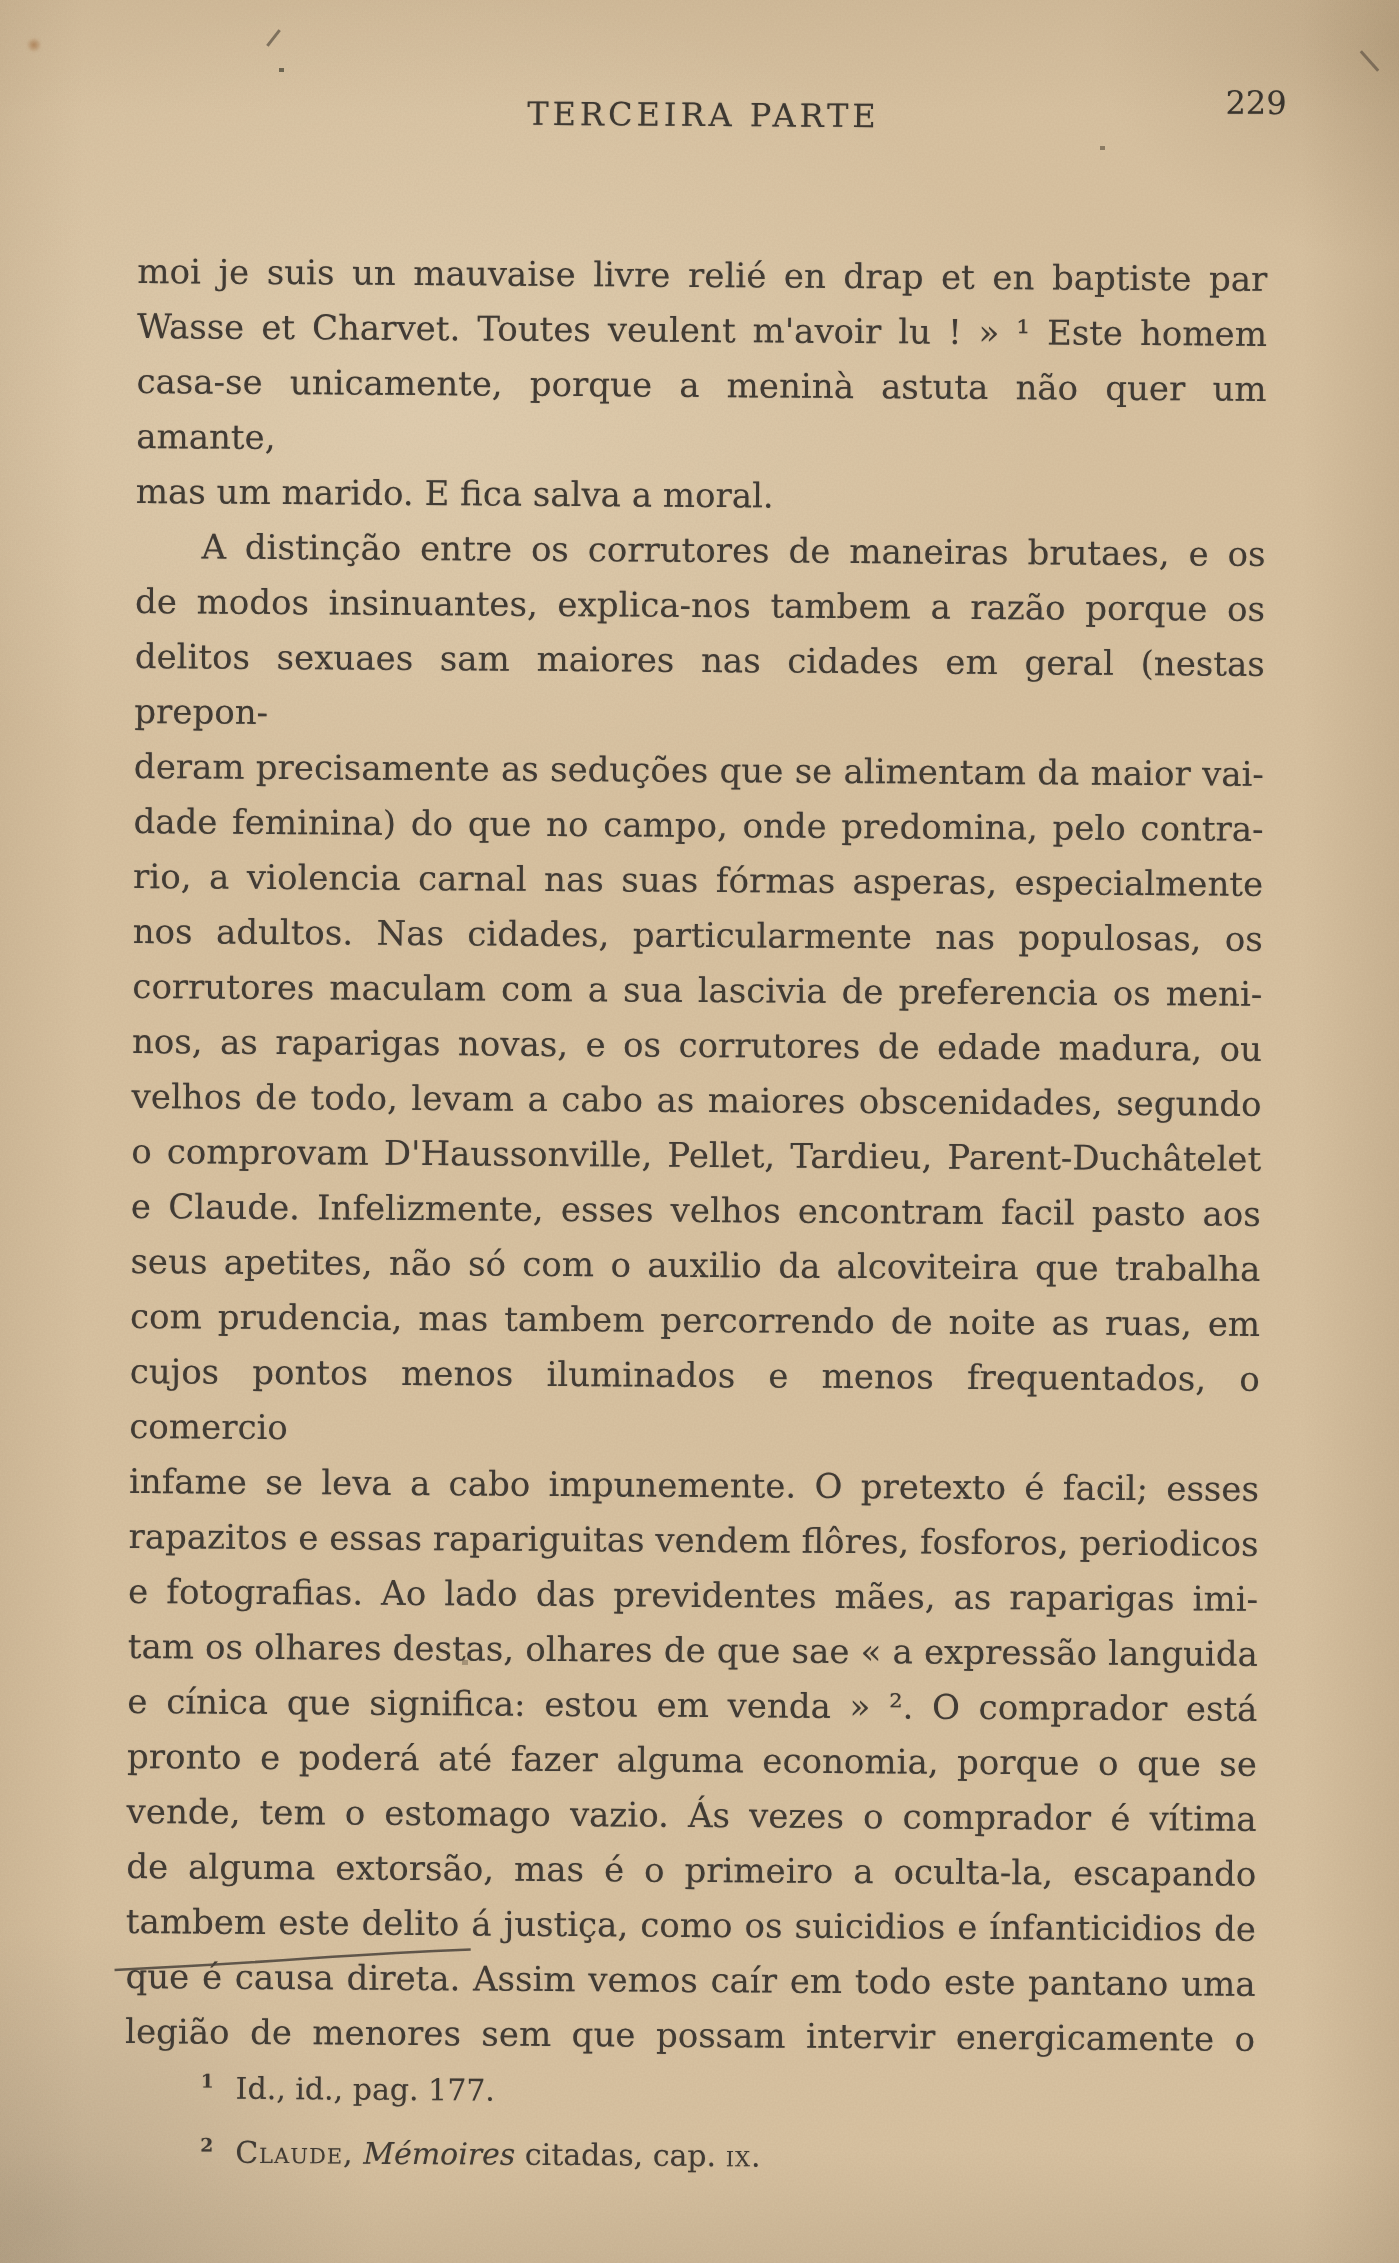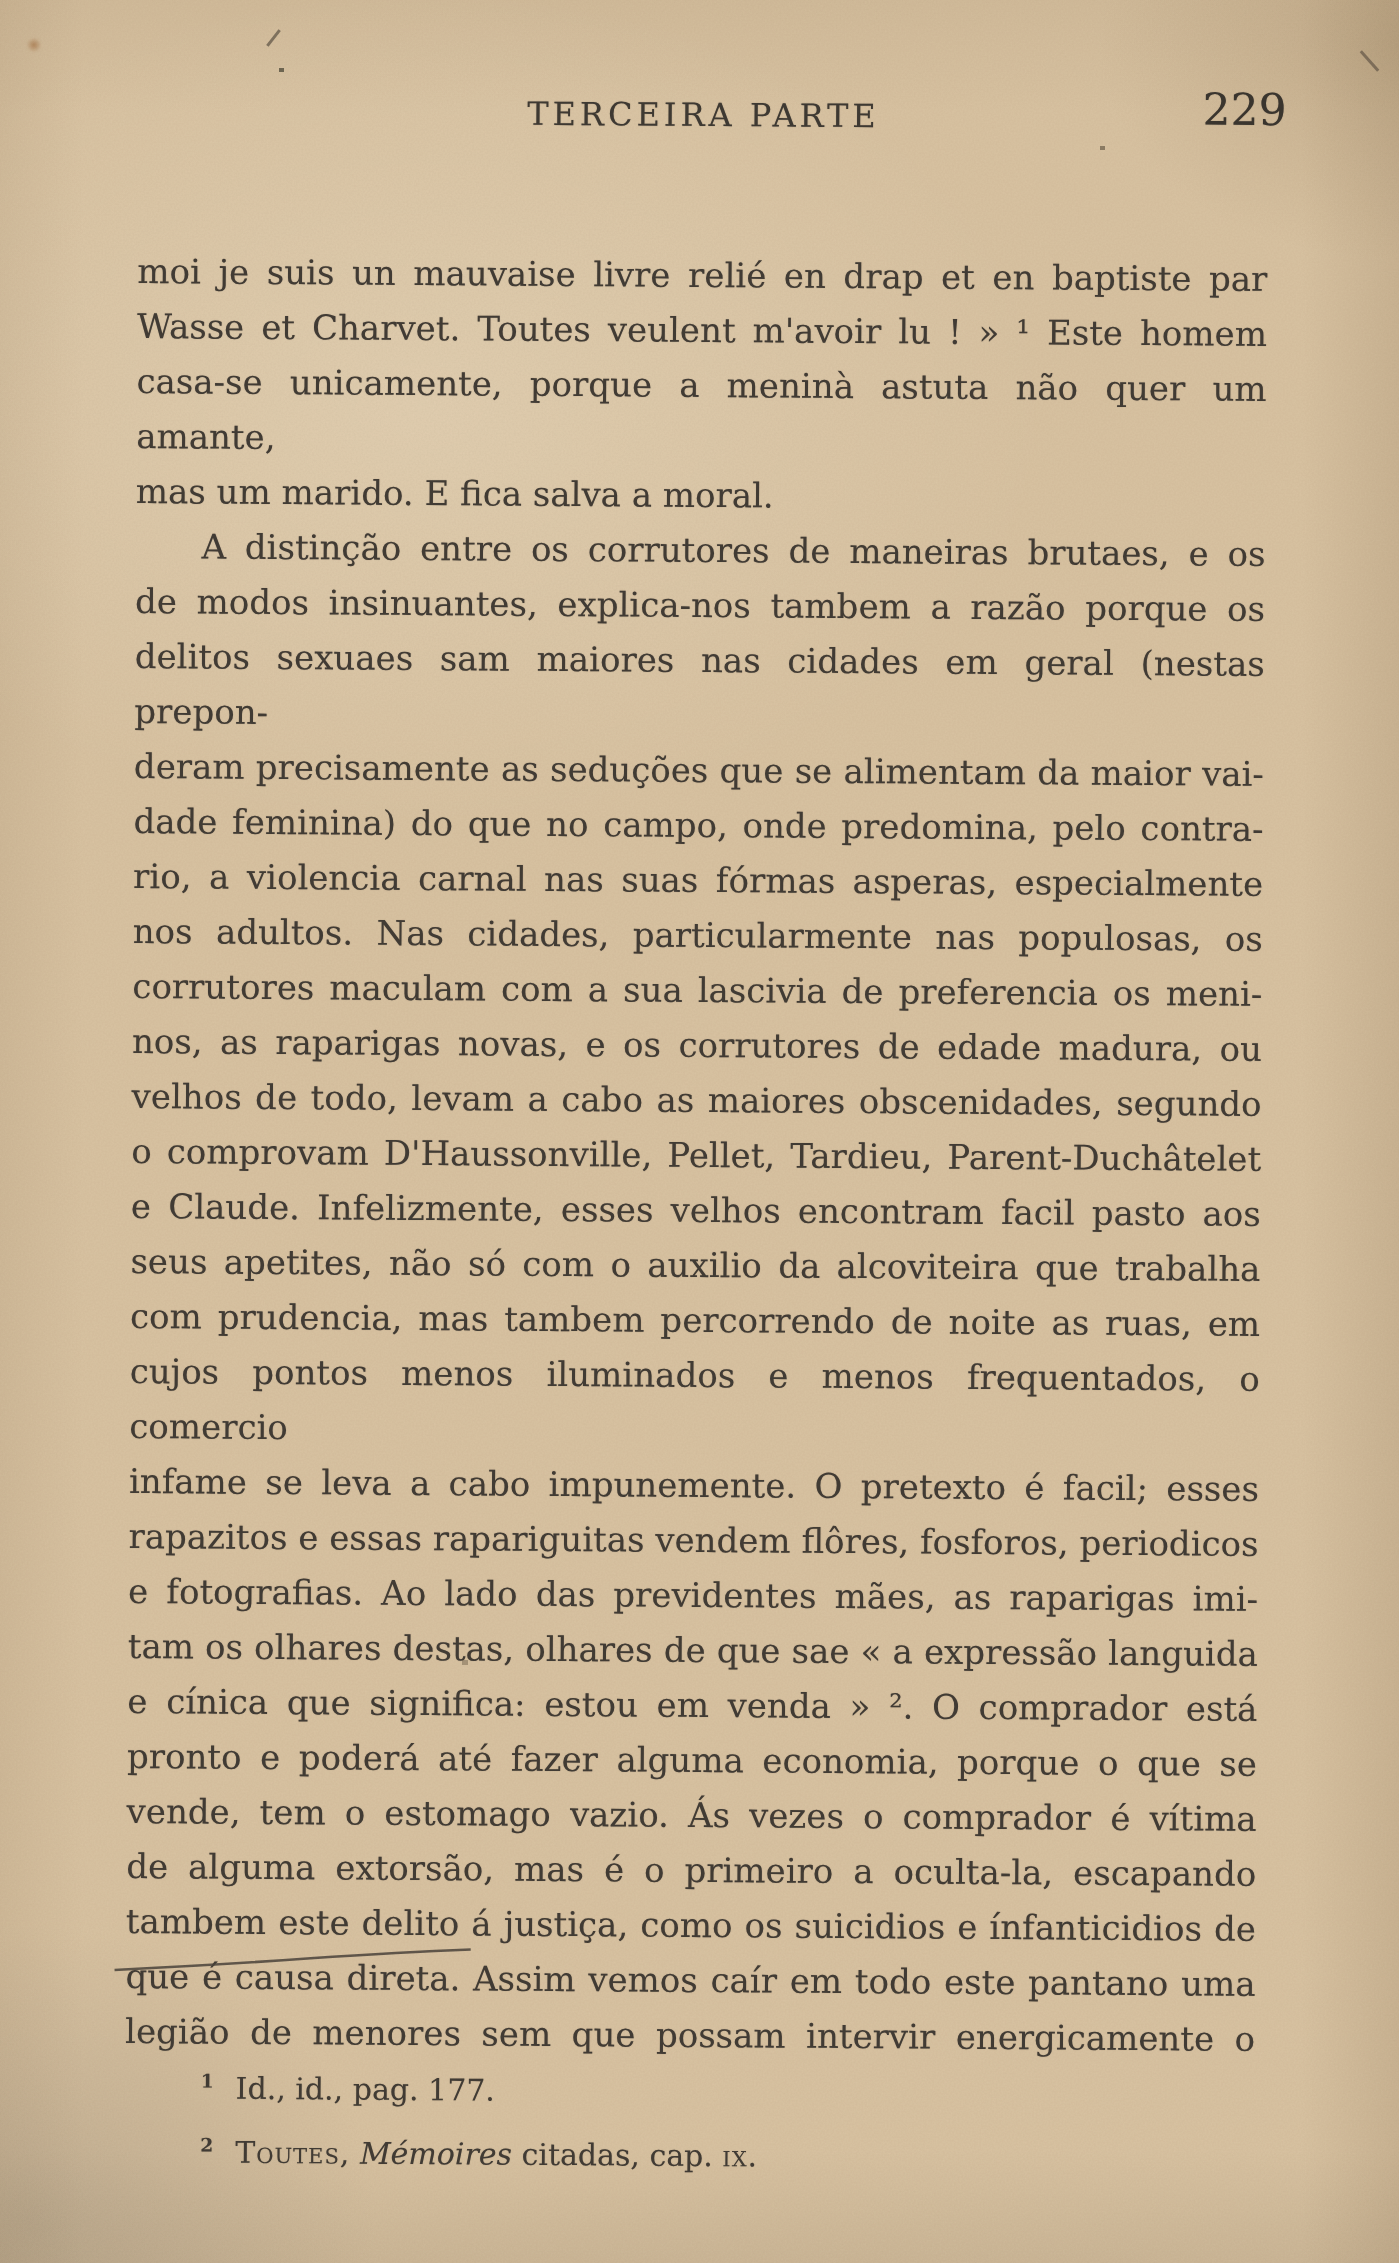--- a/index.html
+++ b/index.html
@@ -17,21 +17,21 @@
   }
   .content{position:absolute;inset:0;transform:rotate(0.4deg);transform-origin:50% 40%;}
 
   .running-title{
     position:absolute;left:133px;top:96px;width:1130px;
     text-align:center;font-size:32px;letter-spacing:4px;
     color:#3f3a33;text-shadow:0 0 1px rgba(62,56,48,0.45);
   }
   .page-number{
     position:absolute;top:80px;right:118px;
-    font-size:44px;color:#3b362f;text-shadow:0 0 1px rgba(62,56,48,0.4);margin-left:32px;
+    font-size:32px;color:#3b362f;text-shadow:0 0 1px rgba(62,56,48,0.4);margin-left:32px;
   }
 
   .text-block{
     position:absolute;left:133px;top:248px;width:1130px;
     font-size:34px;line-height:55px;
     text-shadow:0 0 1px rgba(62,56,48,0.38);
   }
   .line{text-align:justify;text-align-last:justify;white-space:normal;}
   .line.no-just{text-align-last:left;}
   .line.indent{text-indent:66px;}
@@ -102,21 +102,21 @@
       <div class="line">que é causa direta. Assim vemos caír em todo este pantano uma</div>
       <div class="line">legião de menores sem que possam intervir energicamente o</div>
     </main>
 
   <svg class="footnote-rule" width="380" height="40">
     <path d="M4,30 Q110,24 200,17 T360,7" fill="none" stroke="#4b443c" stroke-width="2.6" opacity="0.85"></path>
   </svg>
 
   <div class="footnotes" id="footnotes">
       <div class="footnote"><sup class="fn-marker">1</sup><span class="fn-normal">Id., id., pag. 177.</span></div>
-      <div class="footnote"><sup class="fn-marker">2</sup><span class="fn-smallcaps">Toutes,</span><span class="fn-italic"> Mémoires</span><span class="fn-normal"> citadas, cap. </span><span class="fn-smallcaps">ix.</span></div>
+      <div class="footnote"><sup class="fn-marker">2</sup><span class="fn-smallcaps">Claude,</span><span class="fn-italic"> Mémoires</span><span class="fn-normal"> citadas, cap. </span><span class="fn-smallcaps">ix.</span></div>
     </div>
 </div>
 
 <div class="stain stain-a"></div>
 <div class="scratch scratch-a"></div>
 <div class="scratch speck-a"></div>
 <div class="scratch scratch-b"></div>
 <div class="scratch speck-b"></div>
 <div class="scratch speck-c"></div>
 

